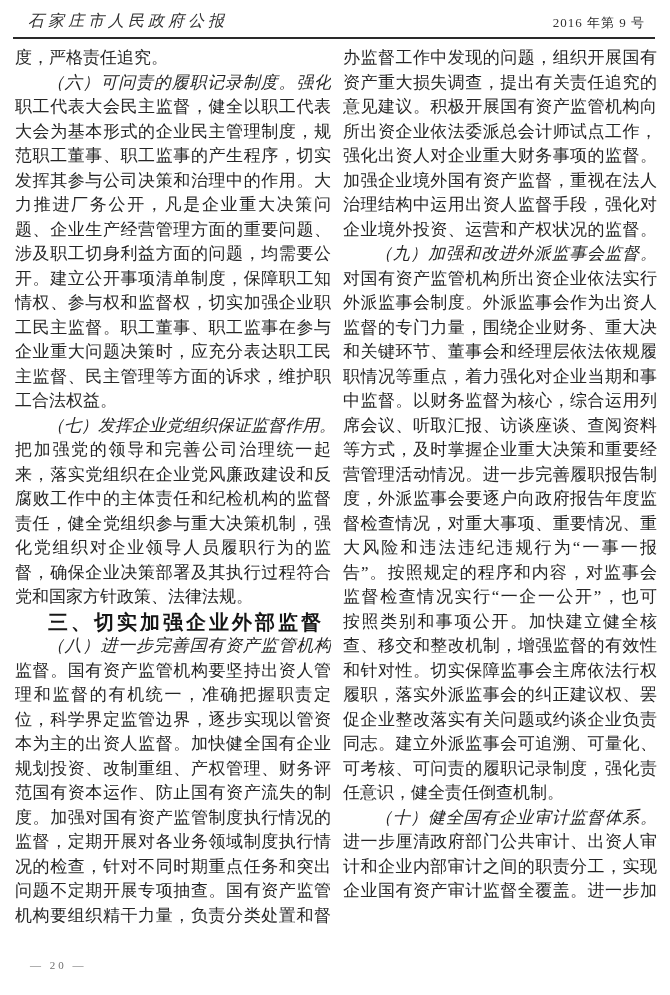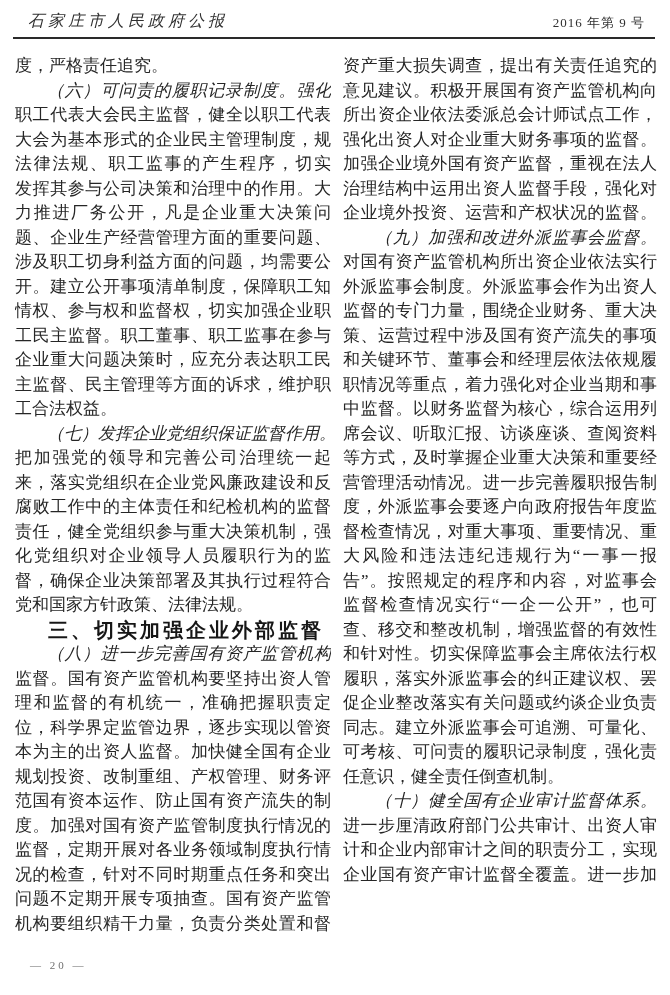--- a/index.html
+++ b/index.html
@@ -31,23 +31,22 @@
     color: #303030;
   }
   .issue-label {
     font-size: 13px;
     letter-spacing: 1px;
     color: #303030;
   }
 
   .doc-body {
     display: flex;
-    gap: 0;
-    padding: 15px 13px 0 15px;
-    justify-content: space-between;
+    gap: 12px;
+    padding: 7px 13px 0 15px;
   }
   .col { width: 316px; }
   .col.right { width: 314px; }
 
   .ln {
     height: 24.5px;
     line-height: 24.5px;
     font-size: 17px;
     text-align: justify;
     text-align-last: justify;
@@ -92,21 +91,21 @@
     <div class="gazette-title">石家庄市人民政府公报</div>
     <div class="issue-label">2016 年第 9 号</div>
   </div>
 
   <div class="doc-body">
     <div class="col left" id="col-left">
         <div class="ln end">度，严格责任追究。</div>
         <div class="ln ps">（六）可问责的履职记录制度。强化</div>
         <div class="ln">职工代表大会民主监督，健全以职工代表</div>
         <div class="ln">大会为基本形式的企业民主管理制度，规</div>
-        <div class="ln">法律法规、职工监事的产生程序，切实</div>
+        <div class="ln">范职工董事、职工监事的产生程序，切实</div>
         <div class="ln">发挥其参与公司决策和治理中的作用。大</div>
         <div class="ln">力推进厂务公开，凡是企业重大决策问</div>
         <div class="ln">题、企业生产经营管理方面的重要问题、</div>
         <div class="ln">涉及职工切身利益方面的问题，均需要公</div>
         <div class="ln">开。建立公开事项清单制度，保障职工知</div>
         <div class="ln">情权、参与权和监督权，切实加强企业职</div>
         <div class="ln">工民主监督。职工董事、职工监事在参与</div>
         <div class="ln">企业重大问题决策时，应充分表达职工民</div>
         <div class="ln">主监督、民主管理等方面的诉求，维护职</div>
         <div class="ln end">工合法权益。</div>
@@ -126,43 +125,44 @@
         <div class="ln">本为主的出资人监督。加快健全国有企业</div>
         <div class="ln">规划投资、改制重组、产权管理、财务评</div>
         <div class="ln">范国有资本运作、防止国有资产流失的制</div>
         <div class="ln">度。加强对国有资产监管制度执行情况的</div>
         <div class="ln">监督，定期开展对各业务领域制度执行情</div>
         <div class="ln">况的检查，针对不同时期重点任务和突出</div>
         <div class="ln">问题不定期开展专项抽查。国有资产监管</div>
         <div class="ln">机构要组织精干力量，负责分类处置和督</div>
       </div>
     <div class="col right" id="col-right">
+        <div class="ln">办监督工作中发现的问题，组织开展国有</div>
         <div class="ln">资产重大损失调查，提出有关责任追究的</div>
         <div class="ln">意见建议。积极开展国有资产监管机构向</div>
         <div class="ln">所出资企业依法委派总会计师试点工作，</div>
         <div class="ln">强化出资人对企业重大财务事项的监督。</div>
         <div class="ln">加强企业境外国有资产监督，重视在法人</div>
         <div class="ln">治理结构中运用出资人监督手段，强化对</div>
         <div class="ln">企业境外投资、运营和产权状况的监督。</div>
         <div class="ln ps">（九）加强和改进外派监事会监督。</div>
         <div class="ln">对国有资产监管机构所出资企业依法实行</div>
         <div class="ln">外派监事会制度。外派监事会作为出资人</div>
         <div class="ln">监督的专门力量，围绕企业财务、重大决</div>
-        <div class="ln">策、运营过程中涉及国有资产流失的事项</div>
         <div class="ln">和关键环节、董事会和经理层依法依规履</div>
         <div class="ln">职情况等重点，着力强化对企业当期和事</div>
         <div class="ln">中监督。以财务监督为核心，综合运用列</div>
         <div class="ln">席会议、听取汇报、访谈座谈、查阅资料</div>
         <div class="ln">等方式，及时掌握企业重大决策和重要经</div>
         <div class="ln">营管理活动情况。进一步完善履职报告制</div>
         <div class="ln">度，外派监事会要逐户向政府报告年度监</div>
         <div class="ln">督检查情况，对重大事项、重要情况、重</div>
         <div class="ln">大风险和违法违纪违规行为“一事一报</div>
         <div class="ln">告”。按照规定的程序和内容，对监事会</div>
         <div class="ln">监督检查情况实行“一企一公开”，也可</div>
+        <div class="ln">按照类别和事项公开。加快建立健全核</div>
         <div class="ln">查、移交和整改机制，增强监督的有效性</div>
         <div class="ln">和针对性。切实保障监事会主席依法行权</div>
         <div class="ln">履职，落实外派监事会的纠正建议权、罢</div>
         <div class="ln">促企业整改落实有关问题或约谈企业负责</div>
         <div class="ln">同志。建立外派监事会可追溯、可量化、</div>
         <div class="ln">可考核、可问责的履职记录制度，强化责</div>
         <div class="ln end">任意识，健全责任倒查机制。</div>
         <div class="ln ps">（十）健全国有企业审计监督体系。</div>
         <div class="ln">进一步厘清政府部门公共审计、出资人审</div>
         <div class="ln">计和企业内部审计之间的职责分工，实现</div>

